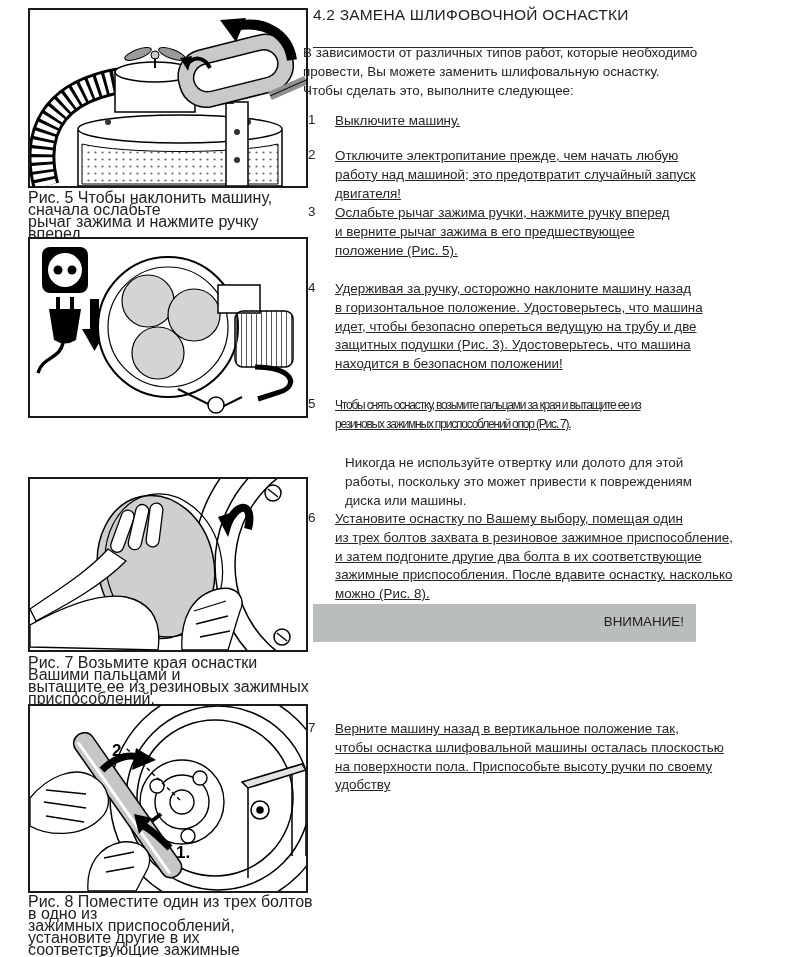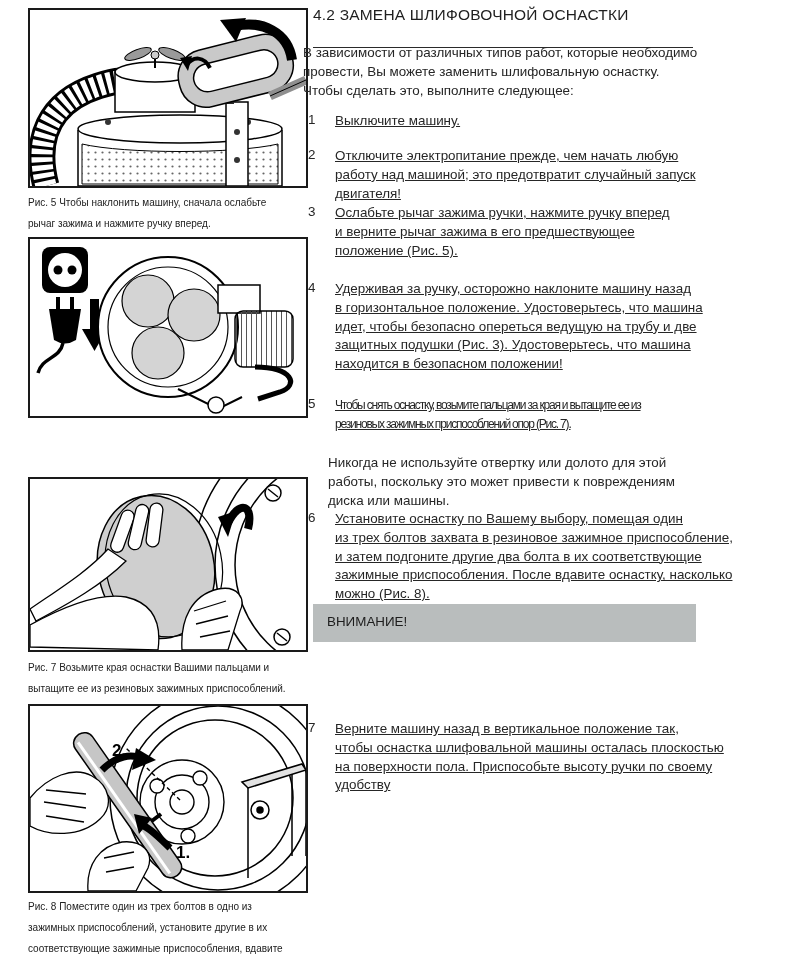--- a/index.html
+++ b/index.html
@@ -2,33 +2,33 @@
 <html><head>
 <meta charset="utf-8">
 <style>
   html,body{margin:0;padding:0;background:#ffffff;}
   body{width:805px;height:957px;font-family:"Liberation Sans",sans-serif;color:#262626;}
   .page{position:relative;width:805px;height:957px;background:#fff;overflow:hidden;}
 
   
   .fig{position:absolute;left:28px;width:280px;border:2px solid #1a1a1a;box-sizing:border-box;background:#fff;overflow:hidden;}
   .fig svg{display:block;width:100%;height:100%;}
-  .cap{position:absolute;left:28px;width:292px;font-size:10px;line-height:21px;white-space:pre-line;color:#222;}
+  .cap{position:absolute;left:28px;width:292px;font-size:16px;line-height:12px;white-space:pre-line;color:#222;}
 
   
   .title{position:absolute;top:6px;left:313px;width:380px;font-size:15.5px;letter-spacing:.2px;color:#1f1f1f;
          padding-bottom:23px;border-bottom:1.5px solid #2a2a2a;}
   .body-text{font-size:13.4px;line-height:18.8px;white-space:pre-line;}
   .block{position:absolute;left:303px;width:480px;}
   .step .num{position:absolute;left:5px;top:0;font-size:13.4px;}
   .step .txt{margin-left:32px;text-decoration:underline;}
   .condensed{font-size:12px;letter-spacing:-1.2px;line-height:18.5px;}
-  .note{position:absolute;left:328px;width:445px;}
+  .note{position:absolute;left:345px;width:445px;}
   .warn{position:absolute;left:313px;width:383px;box-sizing:border-box;background:#b9bdbd;
-        padding:9px 12px 10px 14px;color:#1d1d1d;}
+        padding:9px 12px 10px 14px;color:#1d1d1d;text-align:right;}
   .warn .warn-title{margin-bottom:0px;}
 </style>
 </head>
 <body>
 
 <div class="page">
 
   <div class="fig" style="top:8px;height:180px">
     <svg viewBox="0 0 276 176">
       <defs>

